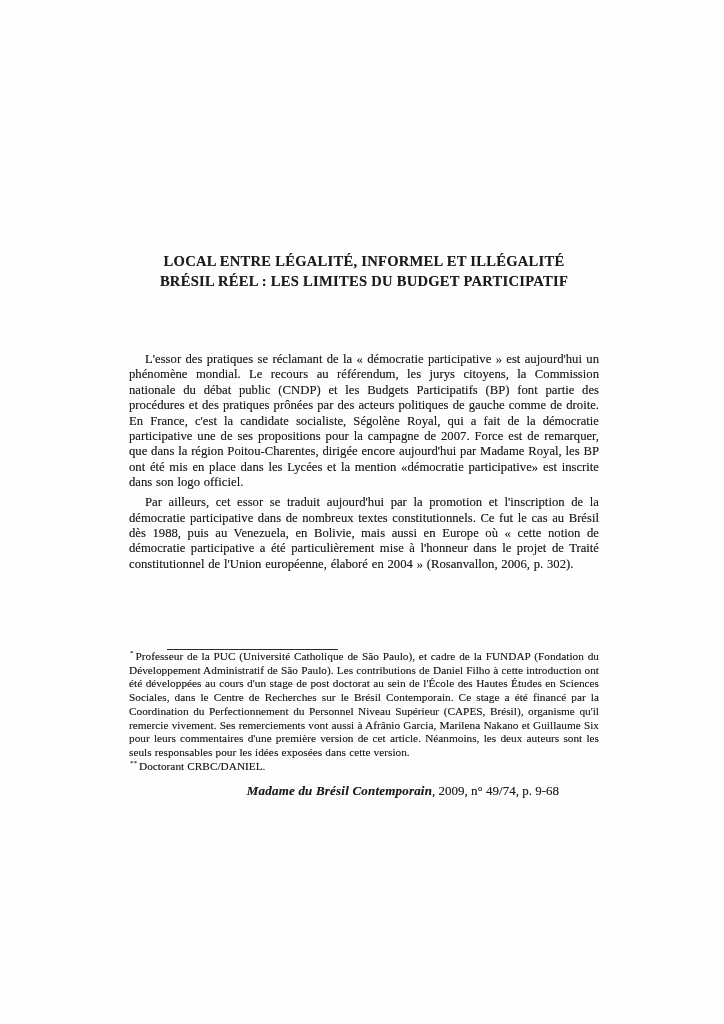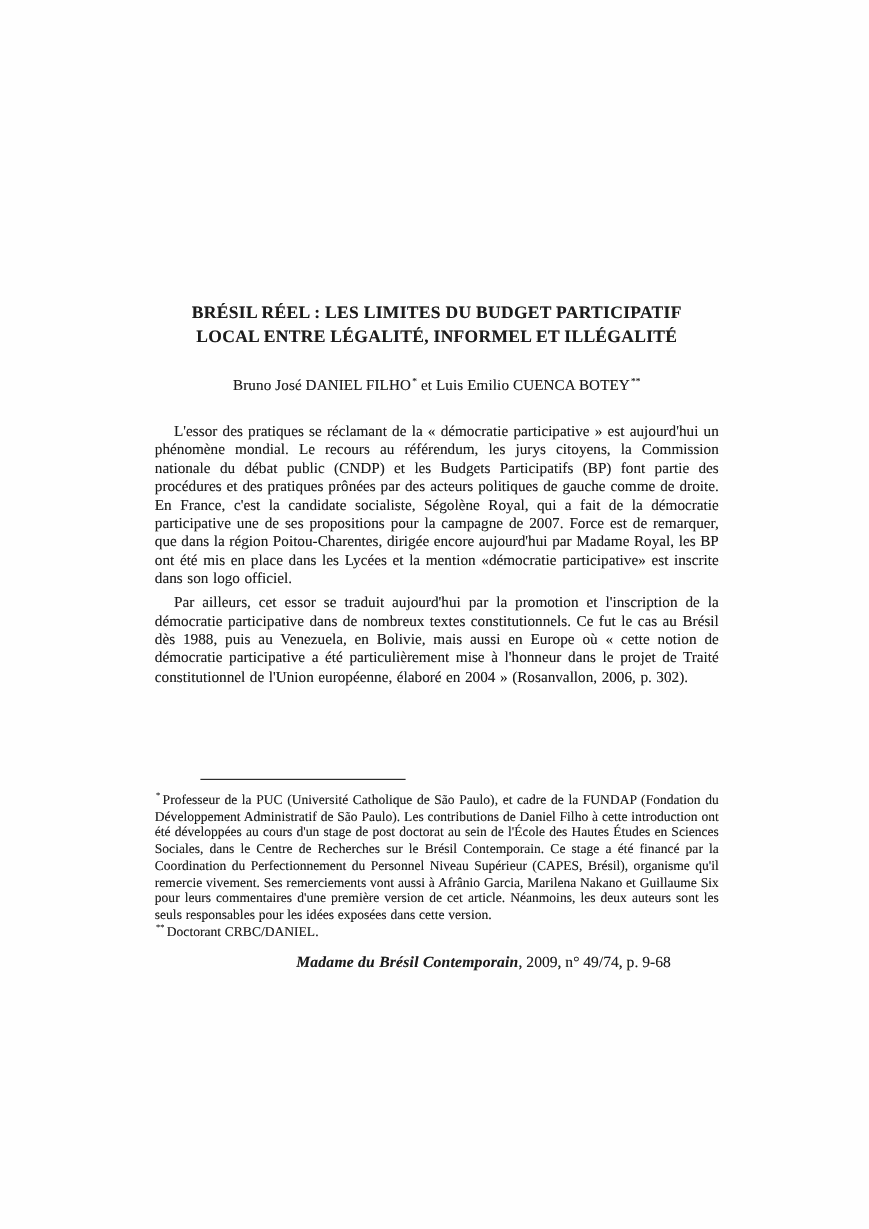--- a/index.html
+++ b/index.html
@@ -73,21 +73,20 @@
     top: 649px;
     width: 470px;
   }
   .fn-rule {
     width: 171px;
     margin-left: 38px;
     height: 0;
     border-top: 1.4px solid #2b2b2b;
   }
   .footnotes {
-    margin-top: 11px;
     font-size: 11.3px;
     line-height: 13.7px;
     text-align: justify;
     word-spacing: 0.3px;
   }
   .footnotes p { margin: 0; }
   .footnotes sup.marker { margin-right: 2px; }
 
   
   .journal-line {
@@ -102,23 +101,22 @@
     font-weight: bold;
     letter-spacing: 0.2px;
   }
 </style>
 </head>
 <body>
 
 <div class="page">
 
   <div class="header">
+    <div class="title-line">LOCAL ENTRE LÉGALITÉ, INFORMEL ET ILLÉGALITÉ</div>
     <div class="title-line">BRÉSIL RÉEL : LES LIMITES DU BUDGET PARTICIPATIF</div>
-    <div class="title-line">LOCAL ENTRE LÉGALITÉ, INFORMEL ET ILLÉGALITÉ</div>
-    <div class="byline"><span>Bruno José DANIEL FILHO</span><sup class="marker">*</sup><span> et </span><span>Luis Emilio CUENCA BOTEY</span><sup class="marker">**</sup></div>
   </div>
 
   <div class="body-text">
     <p>L'essor des pratiques se réclamant de la « démocratie participative » est aujourd'hui un phénomène mondial. Le recours au référendum, les jurys citoyens, la Commission nationale du débat public (CNDP) et les Budgets Participatifs (BP) font partie des procédures et des pratiques prônées par des acteurs politiques de gauche comme de droite. En France, c'est la candidate socialiste, Ségolène Royal, qui a fait de la démocratie participative une de ses propositions pour la campagne de 2007. Force est de remarquer, que dans la région Poitou-Charentes, dirigée encore aujourd'hui par Madame Royal, les BP ont été mis en place dans les Lycées et la mention «démocratie participative» est inscrite dans son logo officiel.</p>
     <p><span>Par ailleurs, cet essor se traduit aujourd'hui par la promotion et l'inscription de la démocratie participative dans de nombreux textes constitutionnels. Ce fut le cas au Brésil dès 1988, puis au Venezuela, en Bolivie, mais aussi en Europe où </span><span class="quote-italic">« cette notion de démocratie participative a été particulièrement mise à l'honneur dans le projet de Traité constitutionnel de l'Union européenne, élaboré en 2004 »</span><span> (Rosanvallon, 2006, p. 302).</span></p>
   </div>
 
   <div class="footnote-area">
     <div class="fn-rule"></div>
     <div class="footnotes">

